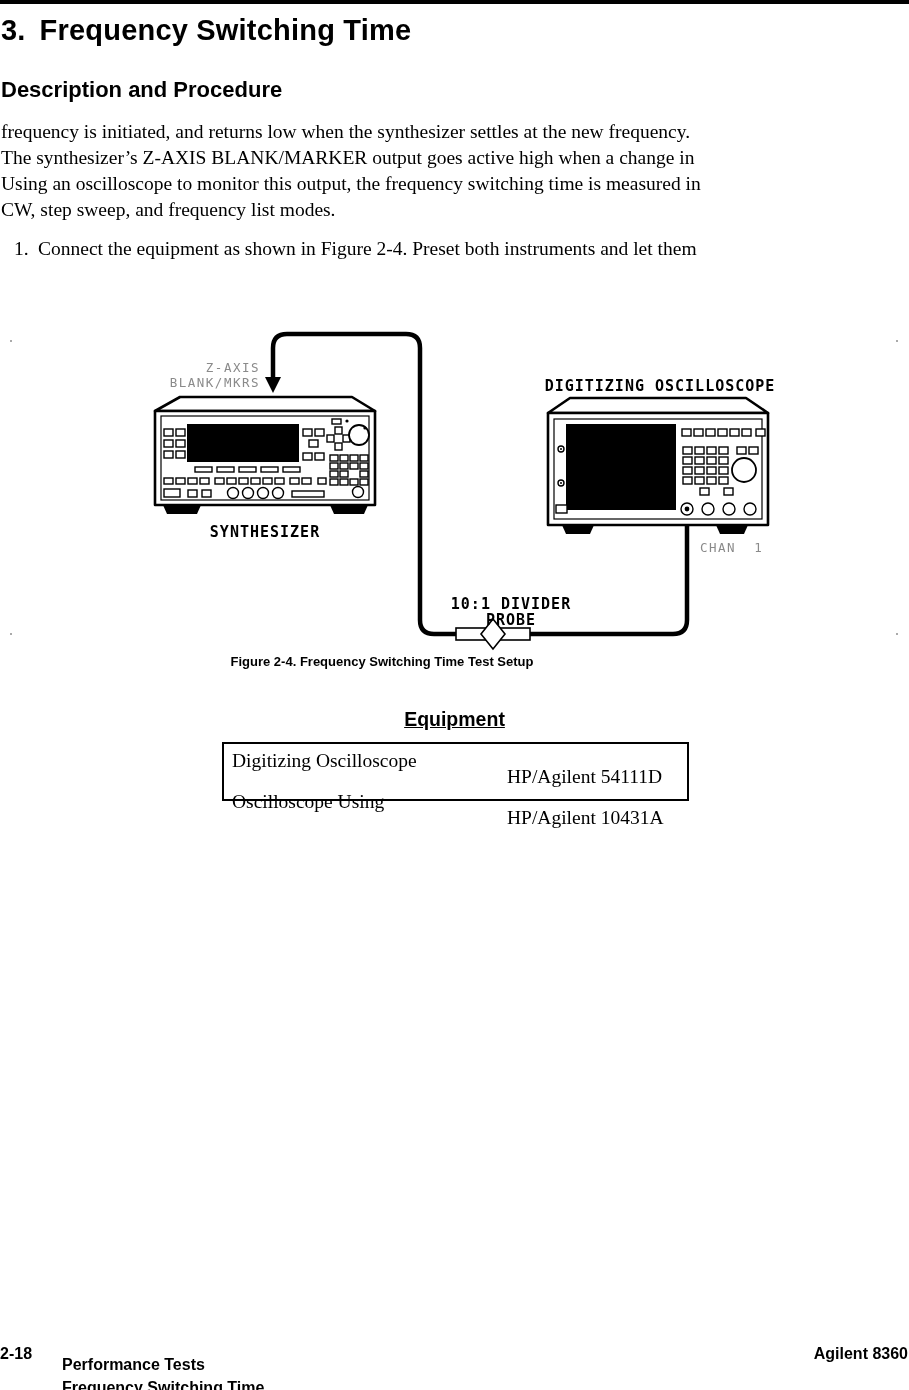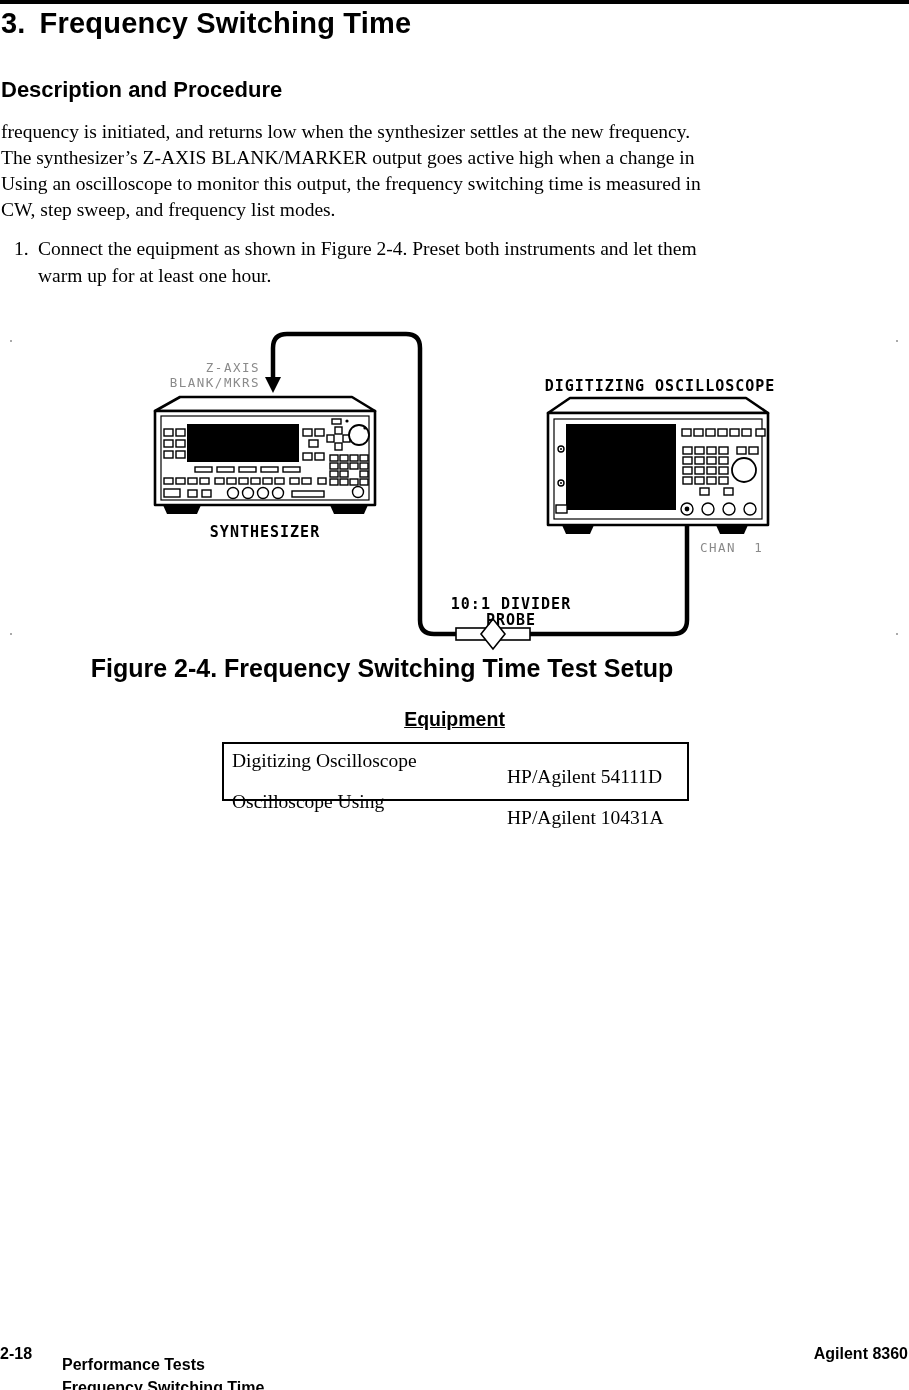--- a/index.html
+++ b/index.html
@@ -4,21 +4,21 @@
 <style>
   html,body { margin:0; padding:0; background:#e8e8e8; }
   .page {
     position:relative; width:909px; height:1390px; margin:0 auto;
     background:#ffffff; color:#000; overflow:hidden;
     font-family:"Liberation Serif", serif;
   }
   .topbar { position:absolute; top:0; left:0; width:909px; height:4px; background:#000; }
 
   .chapter {
-    position:absolute; top:7px; left:1px; margin:0;
+    position:absolute; top:14px; left:1px; margin:0;
     font-family:"Liberation Sans", sans-serif; font-weight:bold; font-size:29px;
     letter-spacing:0.2px; white-space:nowrap;text-align:right;
   }
   .chapter-number { margin-right:14px; }
 
   .section-heading {
     position:absolute; top:77px; left:1px; margin:0;
     font-family:"Liberation Sans", sans-serif; font-weight:bold; font-size:22px;
     white-space:nowrap;
   }
@@ -29,21 +29,21 @@
   }
 
   .step { position:absolute; top:235px; left:14px; font-size:19.5px; line-height:27px; }
   .step-number { position:absolute; left:0; top:0; }
   .step-lines { margin-left:24px; white-space:nowrap; }
 
   .figure-svg { position:absolute; top:325px; left:0; }
 
   .figure-caption {
     position:absolute; top:654px; left:0; width:764px; text-align:center;
-    font-family:"Liberation Sans", sans-serif; font-weight:bold; font-size:25px;
+    font-family:"Liberation Sans", sans-serif; font-weight:bold; font-size:13px;
   }
 
   .equip-title {
     position:absolute; top:708px; left:0; width:909px; text-align:center;
     font-family:"Liberation Sans", sans-serif; font-weight:bold; font-size:19.5px;text-decoration:underline;
   }
 
   .equip-table {
     position:absolute; top:742px; left:222px; width:467px; height:59px;
     border:2px solid #000; box-sizing:border-box;
@@ -94,21 +94,20 @@
     <div>frequency is initiated, and returns low when the synthesizer settles at the new frequency.</div>
     <div>The synthesizer’s Z-AXIS BLANK/MARKER output goes active high when a change in</div>
     <div>Using an oscilloscope to monitor this output, the frequency switching time is measured in</div>
     <div>CW, step sweep, and frequency list modes.</div>
   </div>
 
   <div class="step">
     <span class="step-number">1.</span>
     <div class="step-lines">
       <div>Connect the equipment as shown in Figure 2-4. Preset both instruments and let them</div>
-      <div>warm up for at least one hour.</div>
     </div>
   </div>
 
   <svg class="figure-svg" width="909" height="328" viewBox="0 0 909 328">
 
     <g>
       <rect class="regdot" x="10" y="15" width="2" height="2"></rect>
       <rect class="regdot" x="896" y="15" width="2" height="2"></rect>
       <rect class="regdot" x="10" y="308" width="2" height="2"></rect>
       <rect class="regdot" x="896" y="308" width="2" height="2"></rect>

